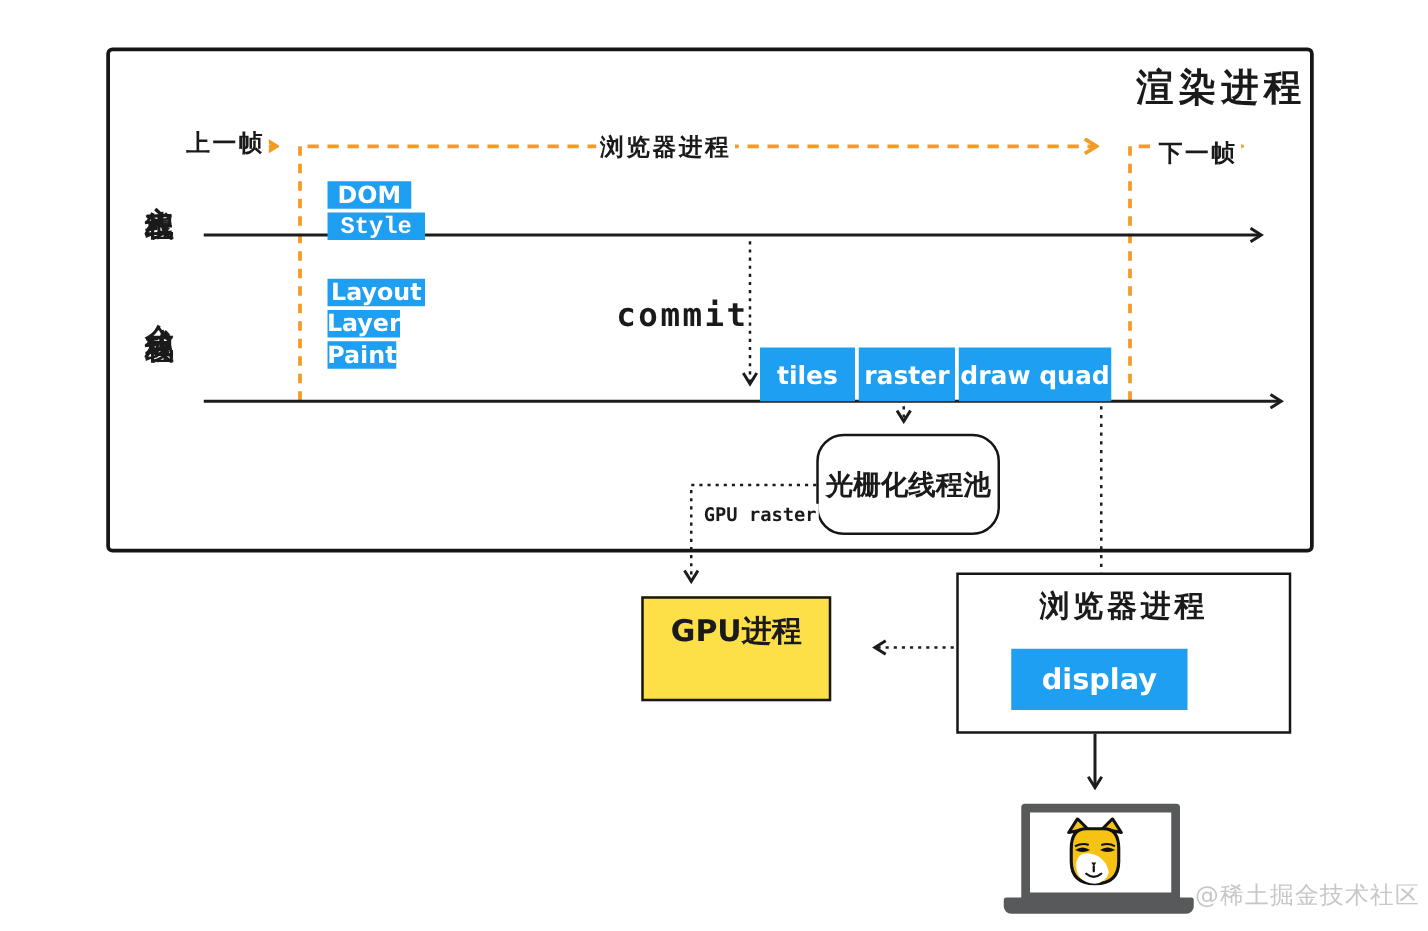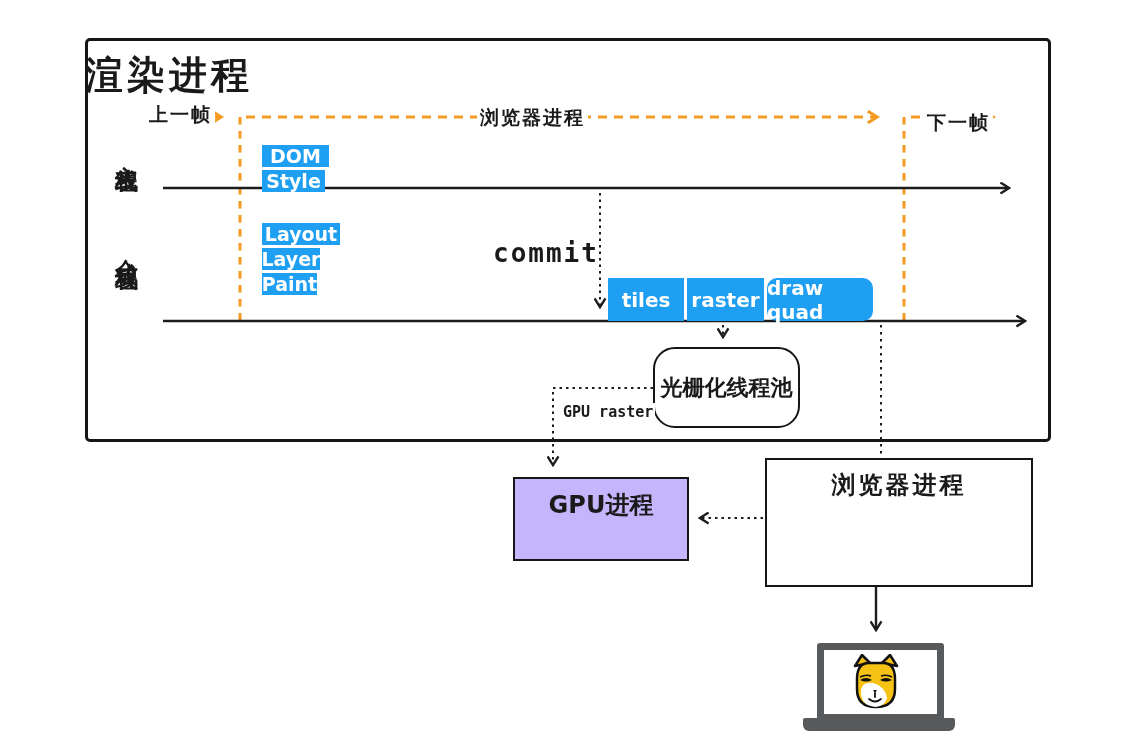--- a/index.html
+++ b/index.html
@@ -8,65 +8,65 @@
     font-family:"DejaVu Sans","Liberation Sans",sans-serif;color:#1a1a1a;
   }
   .abs{position:absolute;white-space:nowrap;}
   svg.wires{position:absolute;left:0;top:0;width:1142px;height:745px;z-index:1;}
 
   .outer-box{
     position:absolute;left:85px;top:38px;width:960px;height:398px;
     border:3px solid #161616;border-radius:5px;z-index:0;background:#fff;
   }
   .title{
-    left:85px;top:50px;width:960px;text-align:left;
-    font-size:38px;font-weight:600;letter-spacing:4px;z-index:2;
+    left:85px;top:50px;width:960px;text-align:right;
+    font-size:30px;font-weight:600;letter-spacing:4px;z-index:2;
   }
   .frame-label{
     font-size:19px;font-weight:600;background:#ffffff;padding:0 3px;
     z-index:3;letter-spacing:2px;
   }
   .vthread{
     writing-mode:vertical-rl;text-orientation:upright;
     font-size:23px;font-weight:600;letter-spacing:4px;z-index:2;
   }
   .stage-row{position:absolute;display:flex;gap:3px;z-index:2;}
   .stage{
     background:#1e9ff2;color:#ffffff;display:flex;align-items:center;justify-content:center;
     font-size:19px;font-weight:600;
   }
   .row-main{left:262px;top:145px;height:41px;flex-direction:column;}
   .row-main .stage{height:41px;}
   .row-main .stage:nth-child(1){width:67px;}
-  .row-main .stage:nth-child(2){width:63px;}
+  .row-main .stage:nth-child(2){width:78px;font-family:Liberation Mono, monospace;}
   .row-main .stage:nth-child(3){width:78px;margin-top:28px;}
   .row-main .stage:nth-child(4){width:58px;}
   .row-main .stage:nth-child(5){width:55px;}
   .row-comp{left:608px;top:278px;height:43px;}
   .row-comp .stage{height:43px;font-size:20px;}
   .row-comp .stage:nth-child(1){width:76px;}
   .row-comp .stage:nth-child(2){width:77px;}
-  .row-comp .stage:nth-child(3){width:106px;border-radius:10px;}
+  .row-comp .stage:nth-child(3){width:122px;}
 
   .commit-label{
     left:493px;top:238px;font-family:"DejaVu Sans Mono","Liberation Mono",monospace;
     font-size:26px;font-weight:700;letter-spacing:2px;z-index:2;
   }
   .pool-box{
     left:653px;top:347px;width:147px;height:81px;border:2.5px solid #161616;
     border-radius:22px;display:flex;align-items:center;justify-content:center;
     font-size:22px;font-weight:600;z-index:2;background:#fff;box-sizing:border-box;
   }
   .gpu-raster-label{
     left:561px;top:403px;font-family:"DejaVu Sans Mono","Liberation Mono",monospace;
     font-size:15px;font-weight:700;z-index:2;background:#fff;padding:0 2px;
   }
   .gpu-box{
-    left:513px;top:477px;width:176px;height:84px;border:2.5px solid #161616;
-    text-align:center;font-size:24px;font-weight:600;z-index:2;background:#c4b5fd;
+    left:513px;top:477px;width:152px;height:84px;border:2.5px solid #161616;
+    text-align:center;font-size:24px;font-weight:600;z-index:2;background:#fde047;
     box-sizing:border-box;padding-top:10px;
   }
   .browser-box{
     left:765px;top:458px;width:268px;height:129px;border:2.5px solid #161616;
     z-index:2;background:#fff;box-sizing:border-box;
   }
   .browser-title{
     position:absolute;left:0;top:9px;width:100%;text-align:center;
     font-size:24px;font-weight:600;letter-spacing:3px;
   }
@@ -150,30 +150,32 @@
 
   <div class="abs pool-box">光栅化线程池</div>
 
   <div class="abs gpu-raster-label">GPU raster</div>
 
   <div class="abs gpu-box">GPU进程</div>
 
   <div class="abs browser-box">
     <div class="browser-title">浏览器进程</div>
   </div>
+  <div class="abs display-btn">display</div>
 
   <div class="abs laptop-screen"></div>
   <div class="abs laptop-base"></div>
   <svg class="abs doge" width="54" height="58" viewBox="0 0 54 58">
     <polygon points="6,12 13,1 21,9" fill="#f6c214" stroke="#111" stroke-width="2.5" stroke-linejoin="round"></polygon>
     <polygon points="33,9 41,1 48,12" fill="#f6c214" stroke="#111" stroke-width="2.5" stroke-linejoin="round"></polygon>
     <path d="M8,25 Q8,9 20,9 L34,9 Q46,9 46,25 L46,35 Q46,53 27,53 Q8,53 8,35 Z" fill="#f6c214" stroke="#111" stroke-width="2.5" stroke-linejoin="round"></path>
     <path d="M12,36 Q14,27 24,29 Q36,32 38,44 Q36,52 27,53 Q11,52 12,36 Z" fill="#ffffff"></path>
     <path d="M11,26 q6,-4 12,0 q-6,3 -12,0 Z" fill="#111"></path>
     <path d="M31,26 q6,-4 12,0 q-6,3 -12,0 Z" fill="#111"></path>
     <path d="M11,23 q6,-3 11,-1" fill="none" stroke="#111" stroke-width="1.6"></path>
     <path d="M32,22 q6,-2 11,1" fill="none" stroke="#111" stroke-width="1.6"></path>
     <path d="M24,36 l4,0 l-2,3 Z" fill="#111"></path>
     <path d="M26,39 v4 M20,45 q6,5 12,0" fill="none" stroke="#111" stroke-width="1.8" stroke-linecap="round"></path>
   </svg>
 
+  <div class="abs watermark">@稀土掘金技术社区</div>
 
 </div>
 
 </body></html>

